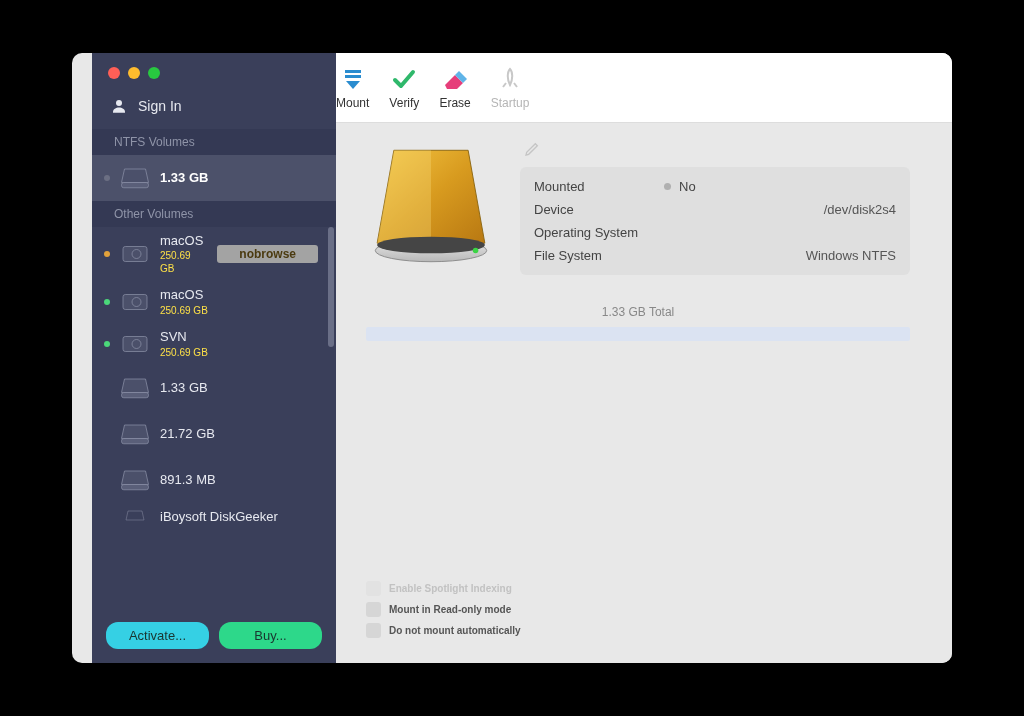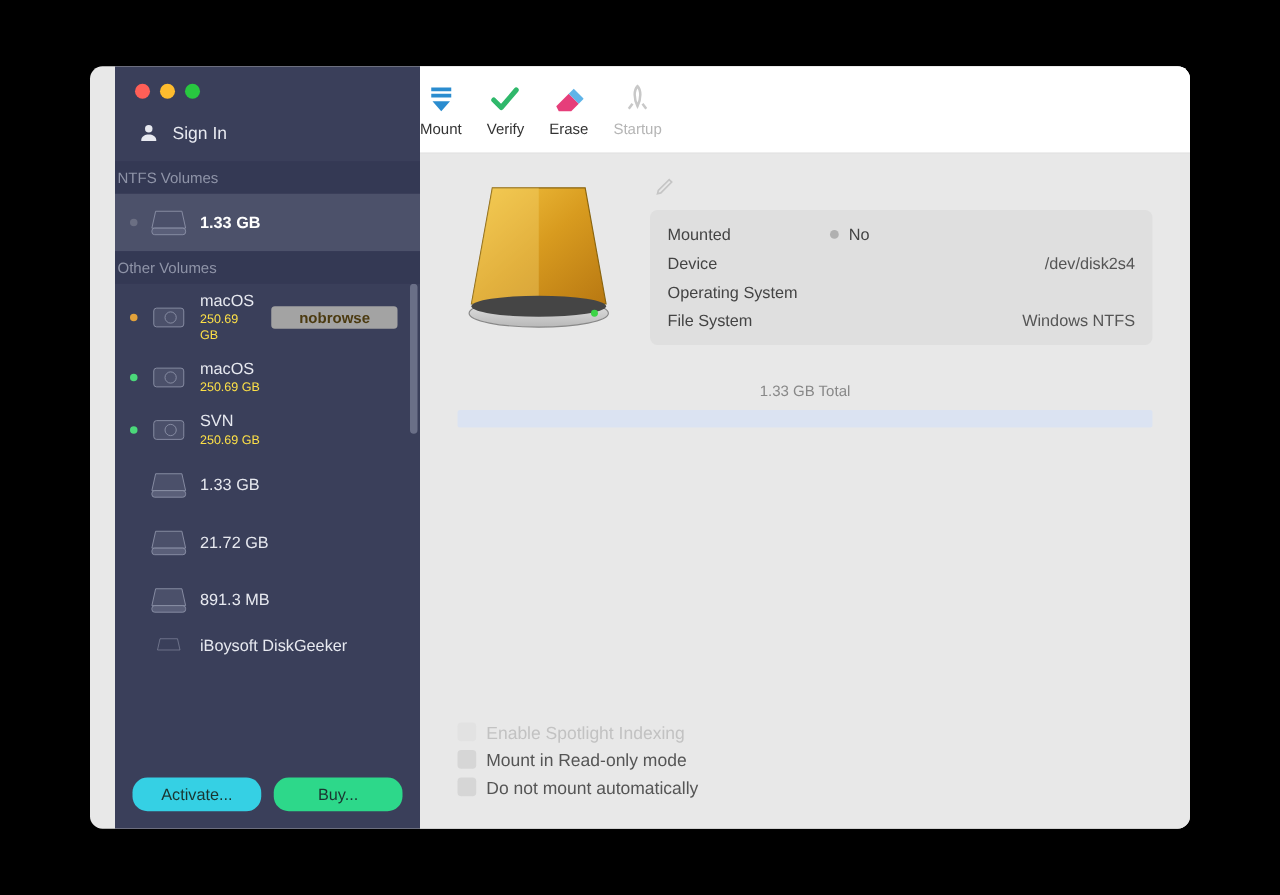--- a/index.html
+++ b/index.html
@@ -33,21 +33,21 @@
 .tl-red { background: #ff5f57; }
 .tl-yellow { background: #febc2e; }
 .tl-green { background: #28c840; }
 
 .signin-row { display: flex; align-items: center; gap: 10px; padding: 8px 18px 14px 18px; color: #e7e9f0; font-size: 14px; }
 .signin-row svg { width: 18px; height: 18px; fill: #e7e9f0; }
 
 .section-header {
   color: #8f94a8;
   font-size: 12px;
-  padding: 6px 2px;
+  padding: 6px 22px;
   background: #343954;
 }
 
 .vol-list { flex: 1; overflow: hidden; position: relative; }
 .scrollbar-thumb { position: absolute; right: 2px; top: 0; width: 6px; height: 120px; background: #6a6f87; border-radius: 3px; }
 
 .vol-item {
   display: flex;
   align-items: center;
   gap: 10px;
@@ -103,42 +103,42 @@
   display: flex;
   justify-content: flex-start;
   align-items: center;
   gap: 20px;
   border-bottom: 1px solid #ddd;
 }
 .tb-item { display: flex; flex-direction: column; align-items: center; gap: 4px; font-size: 12px; color: #333; cursor: pointer; }
 .tb-item.disabled { color: #b5b5b5; }
 .tb-icon { width: 26px; height: 26px; display: flex; align-items: center; justify-content: center; }
 
-.content { padding: 18px 30px 16px 30px; flex: 1; display: flex; flex-direction: column; }
+.content { padding: 18px 42px 16px 30px; flex: 1; display: flex; flex-direction: column; }
 
 .detail-top { display: flex; gap: 24px; align-items: flex-start; }
 .big-drive { width: 130px; height: 130px; flex-shrink: 0; }
 
 .info-col { flex: 1; }
 .edit-icon { color: #c5c5c5; margin-bottom: 6px; margin-left: 4px; }
 .info-box {
   background: #dfdfdf;
   border-radius: 6px;
   padding: 8px 14px;
 }
 .info-row { display: flex; align-items: center; padding: 4px 0; font-size: 13px; color: #444; }
 .info-label { flex: 0 0 130px; }
 .info-status-dot { width: 7px; height: 7px; border-radius: 50%; background: #b0b0b0; margin-right: 8px; }
 .info-value { margin-left: auto; color: #555; }
 
 .total-label { margin-top: 30px; font-size: 12px; color: #888; text-align: center; }
 .progress-bar { margin-top: 8px; height: 14px; background: #dbe3f2; border-radius: 2px; }
 
 .options { margin-top: auto; padding-bottom: 6px; }
-.opt-row { display: flex; gap: 8px; padding: 3px 0; font-size: 14px; color: #555; }
+.opt-row { display: flex; align-items: center; gap: 8px; padding: 3px 0; font-size: 10px; color: #555; font-weight: bold; }
 .opt-row.disabled { color: #c2c2c2; }
 .chk { width: 15px; height: 15px; border-radius: 3px; background: #d6d6d6; flex-shrink: 0; }
 .opt-row.disabled .chk { background: #e2e2e2; }
 </style>
 </head>
 <body>
 
 <div class="window">
 
   <div class="sidebar">

